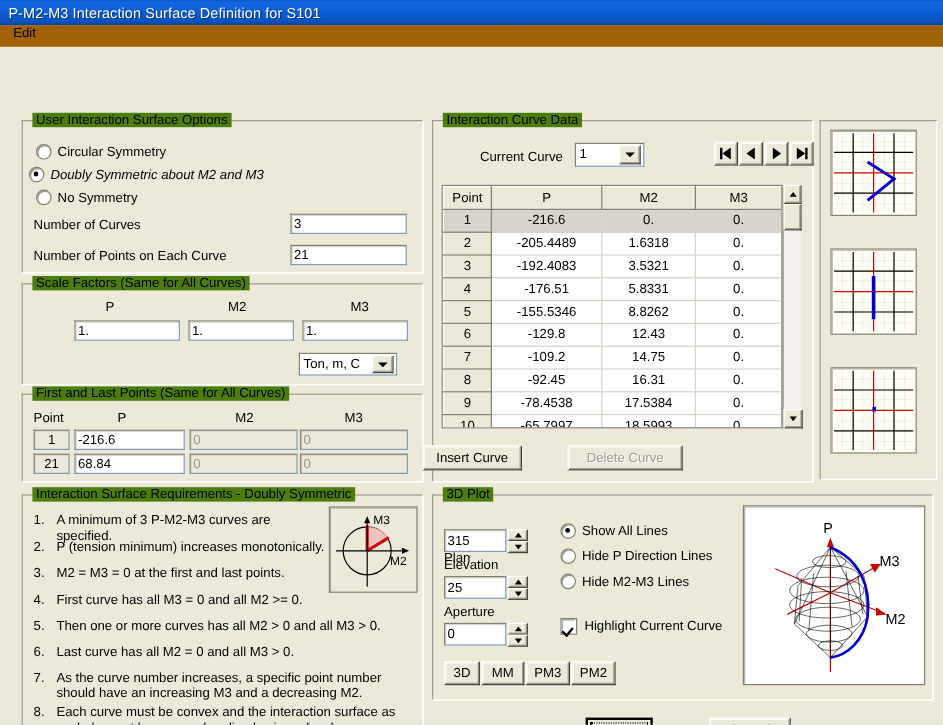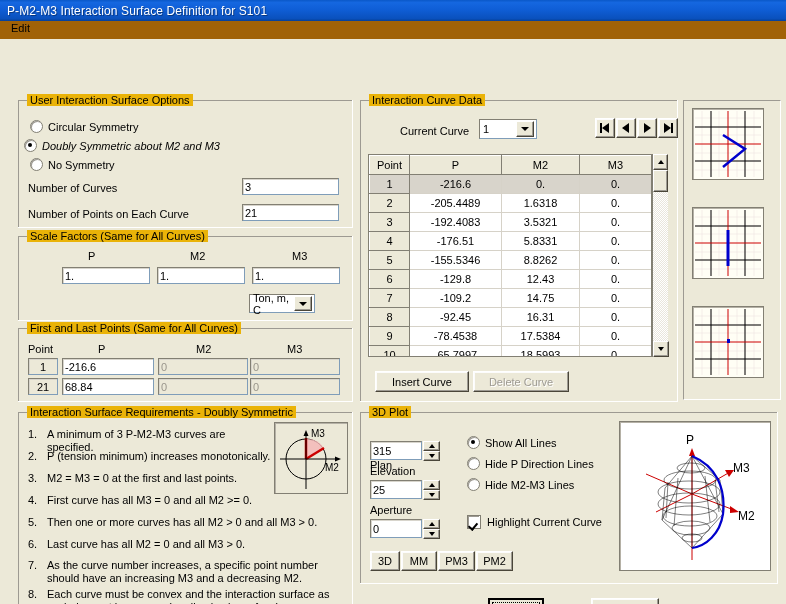--- a/index.html
+++ b/index.html
@@ -31,21 +31,21 @@
   
   .client{
     position:relative;width:786px;height:565px;background:#ece9d8;
   }
   
   .grp{position:absolute;border:1px solid #fff;border-top-color:#9d9a92;
        border-left-color:#9d9a92;}
   .grp::before{content:"";position:absolute;inset:-1px;border:1px solid #fff;
        border-top:none;border-left:none;pointer-events:none;}
   .grp > .cap{
-    position:absolute;top:-7px;left:8px;background:#eab308;
+    position:absolute;top:-7px;left:8px;background:#4d7c0f;
     padding:0 3px;font-size:11px;white-space:nowrap;z-index:2;
   }
   
   .tb{
     position:absolute;background:#fff;
     border:1px solid #7f9db9;
     border-top-color:#827f73;border-left-color:#827f73;
     box-shadow:inset 1px 1px 0 #d8d5cc;
     font-size:11px;padding:1px 2px;box-sizing:border-box;
     display:flex;align-items:center;
@@ -208,21 +208,21 @@
   <span class="lb" style="left:292px;top:210px;">M3</span>
   <div class="tb" style="left:62px;top:227px;width:88px;height:17px;">
     <span>1.</span>
   </div>
   <div class="tb" style="left:157px;top:227px;width:88px;height:17px;">
     <span>1.</span>
   </div>
   <div class="tb" style="left:252px;top:227px;width:88px;height:17px;">
     <span>1.</span>
   </div>
-  <div class="combo" style="left:249px;top:254px;width:66px;height:19px;">
+  <div class="combo" style="left:249px;top:254px;width:82px;height:19px;">
     <span class="val">Ton, m, C</span>
     <span class="arw">
         <i class="tri-d"></i>
       </span>
   </div>
 
   <div class="grp" style="left:18px;top:288px;width:333px;height:72px;">
     <span class="cap">First and Last Points (Same for All Curves)</span>
   </div>
   <span class="lb" style="left:28px;top:303px;">Point</span>
@@ -426,21 +426,21 @@
   <div class="sb" style="left:652px;top:114px;height:203px;">
     <div class="sbtn">
         <i class="tri-u"></i>
       </div>
     <div class="thumb"></div>
     <div class="sbtn" style="position:absolute;bottom:0;left:0;width:16px;">
         <i class="tri-dn"></i>
       </div>
   </div>
 
-  <div class="btn" style="left:352px;top:331px;width:94px;height:21px;margin-left:23px;">
+  <div class="btn" style="left:352px;top:331px;width:83px;height:21px;">
     <span>Insert Curve</span>
   </div>
   <div class="btn dis" style="left:473px;top:331px;width:96px;height:21px;">
     <span>Delete Curve</span>
   </div>
 
   <div class="thumbpanel" style="left:683px;top:60px;width:98px;height:300px;"></div>
 
   <div class="plotbox" style="left:692px;top:68px;width:72px;height:72px;">
     <svg width="70" height="70" viewBox="0 0 70 70">

